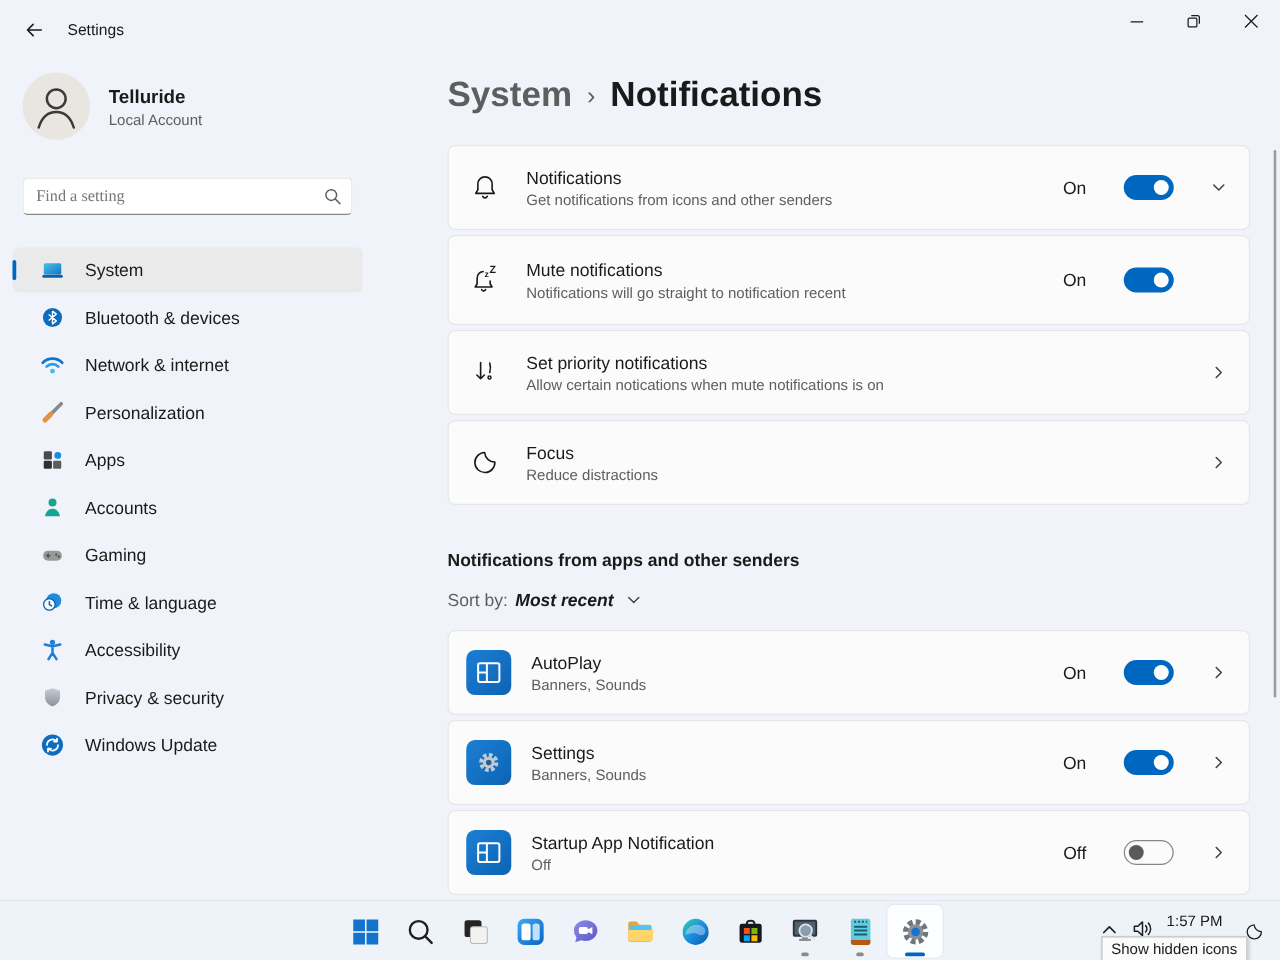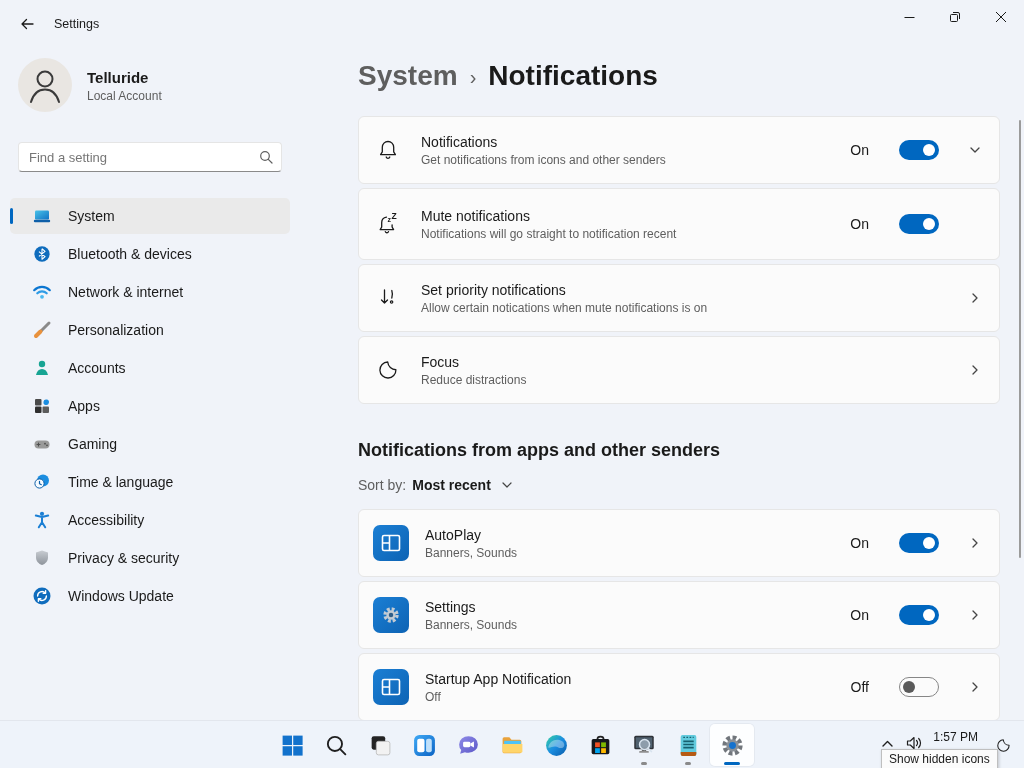--- a/index.html
+++ b/index.html
@@ -22,21 +22,21 @@
   .sidebar { position:absolute; left:0; top:48px; width:300px; bottom:48px; }
   .account { display:flex; align-items:center; gap:15px; margin:10px 0 0 18px; }
   .avatar { width:54px; height:54px; border-radius:50%; background:#E9E6E2; display:flex; align-items:center; justify-content:center; }
   .acct-name { font-size:15px; font-weight:bold; line-height:19px; }
   .acct-type { font-size:12px; color:#5E5E5E; margin-top:2px; }
 
   .searchbox { position:relative; margin:30px 18px 0 18px; }
   .searchbox input {
     width:264px; height:30px; border:1px solid #E5E5E5; border-bottom:1px solid #8A8A8A;
     border-radius:4px; background:#FFFFFF; padding:0 30px 0 10px; font-size:13px;
-    font-family:Liberation Sans, sans-serif; color:#1A1A1A; outline:none;
+    font-family:Liberation Serif, serif; color:#1A1A1A; outline:none;
   }
   .searchbox input::placeholder { color:#767676; }
   .search-glyph { position:absolute; right:9px; top:8px; }
 
   .nav { margin-top:26px; }
   .nav-item { position:relative; height:36px; margin:2px 10px; border-radius:5px;
     display:flex; align-items:center; gap:16px; padding-left:22px; font-size:14px; cursor:pointer; }
   .nav-item.selected { background:#EAEAEA; }
   .nav-item.selected::before { content:""; position:absolute; left:0; top:10px; width:3px; height:16px;
     border-radius:2px; background:var(--accent); }
@@ -64,24 +64,24 @@
 
   .toggle { width:40px; height:20px; border-radius:10px; position:relative; cursor:pointer; flex:none; }
   .toggle.on { background:var(--accent); }
   .toggle.on::after { content:""; position:absolute; right:4px; top:4px; width:12px; height:12px; border-radius:50%; background:#fff; }
   .toggle.off { border:1px solid #868686; background:transparent; }
   .toggle.off::after { content:""; position:absolute; left:3px; top:3px; width:12px; height:12px; border-radius:50%; background:#5A5A5A; }
 
   .chev-slot { width:12px; display:flex; justify-content:center; }
   .hidden { visibility:hidden; }
 
-  .section-head { margin-top:36px; font-size:18px; font-weight:bold; color:#1A1A1A; }
+  .section-head { margin-top:36px; font-size:14px; font-weight:bold; color:#1A1A1A; }
   .sort-row { margin-top:16px; display:flex; align-items:center; gap:6px; font-size:14px; cursor:pointer; }
   .sort-label { color:#5E5E5E; }
-  .sort-value { color:#1A1A1A; font-weight:600; }
+  .sort-value { color:#1A1A1A; font-weight:600;font-style:italic; }
 
   .app-cards { margin-top:16px; }
   .app-ico { width:36px; height:36px; border-radius:7px; margin-right:16px; flex:none;
     background:linear-gradient(135deg,#1B7FD4,#0D63B4); display:flex; align-items:center; justify-content:center; }
 
   
   .scrollbar { position:absolute; right:3px; top:120px; width:2px; height:438px; background:#9B9B9B; border-radius:1px; cursor:pointer; }
 
   
   .taskbar { position:absolute; left:0; right:0; bottom:0; height:48px; background:#EEF3FA; border-top:1px solid #E2E6ED; }
@@ -200,37 +200,37 @@
           <path d="M17 3l-8 8" stroke="#8A8A8A" stroke-width="3" stroke-linecap="round"></path>
           <path d="M8.5 11.5L4 16" stroke="#E8913D" stroke-width="4" stroke-linecap="round"></path>
         </svg>
       </span>
       <span>Personalization</span>
     </div>
 
     <div class="nav-item">
       <span class="nav-ico">
         <svg width="20" height="20" viewBox="0 0 20 20">
-          <circle cx="10" cy="6" r="3.2" fill="#17A493"></circle>
-          <path d="M4 17c.8-4 3-6 6-6s5.2 2 6 6z" fill="#17A493"></path>
-        </svg>
-      </span>
-      <span>Accounts</span>
-    </div>
-
-    <div class="nav-item">
-      <span class="nav-ico">
-        <svg width="20" height="20" viewBox="0 0 20 20">
           <rect x="3" y="3" width="6.5" height="6.5" rx="1" fill="#4A4A4A"></rect>
           <rect x="3" y="10.5" width="6.5" height="6.5" rx="1" fill="#2F2F2F"></rect>
           <rect x="10.5" y="10.5" width="6.5" height="6.5" rx="1" fill="#5C5C5C"></rect>
           <rect x="11.5" y="3.5" width="5.5" height="5.5" rx="2.7" fill="#1B8DE0" transform="rotate(8 14 6)"></rect>
         </svg>
       </span>
       <span>Apps</span>
+    </div>
+
+    <div class="nav-item">
+      <span class="nav-ico">
+        <svg width="20" height="20" viewBox="0 0 20 20">
+          <circle cx="10" cy="6" r="3.2" fill="#17A493"></circle>
+          <path d="M4 17c.8-4 3-6 6-6s5.2 2 6 6z" fill="#17A493"></path>
+        </svg>
+      </span>
+      <span>Accounts</span>
     </div>
 
     <div class="nav-item">
       <span class="nav-ico">
         <svg width="20" height="20" viewBox="0 0 20 20">
           <rect x="2.5" y="6.5" width="15" height="8" rx="4" fill="#9A9A9A"></rect>
           <path d="M6.5 9v3M5 10.5h3" stroke="#4F4F4F" stroke-width="1.1" stroke-linecap="round"></path>
           <circle cx="13" cy="9.7" r="0.9" fill="#4F4F4F"></circle>
             <circle cx="15" cy="11.3" r="0.9" fill="#4F4F4F"></circle>
         </svg>

